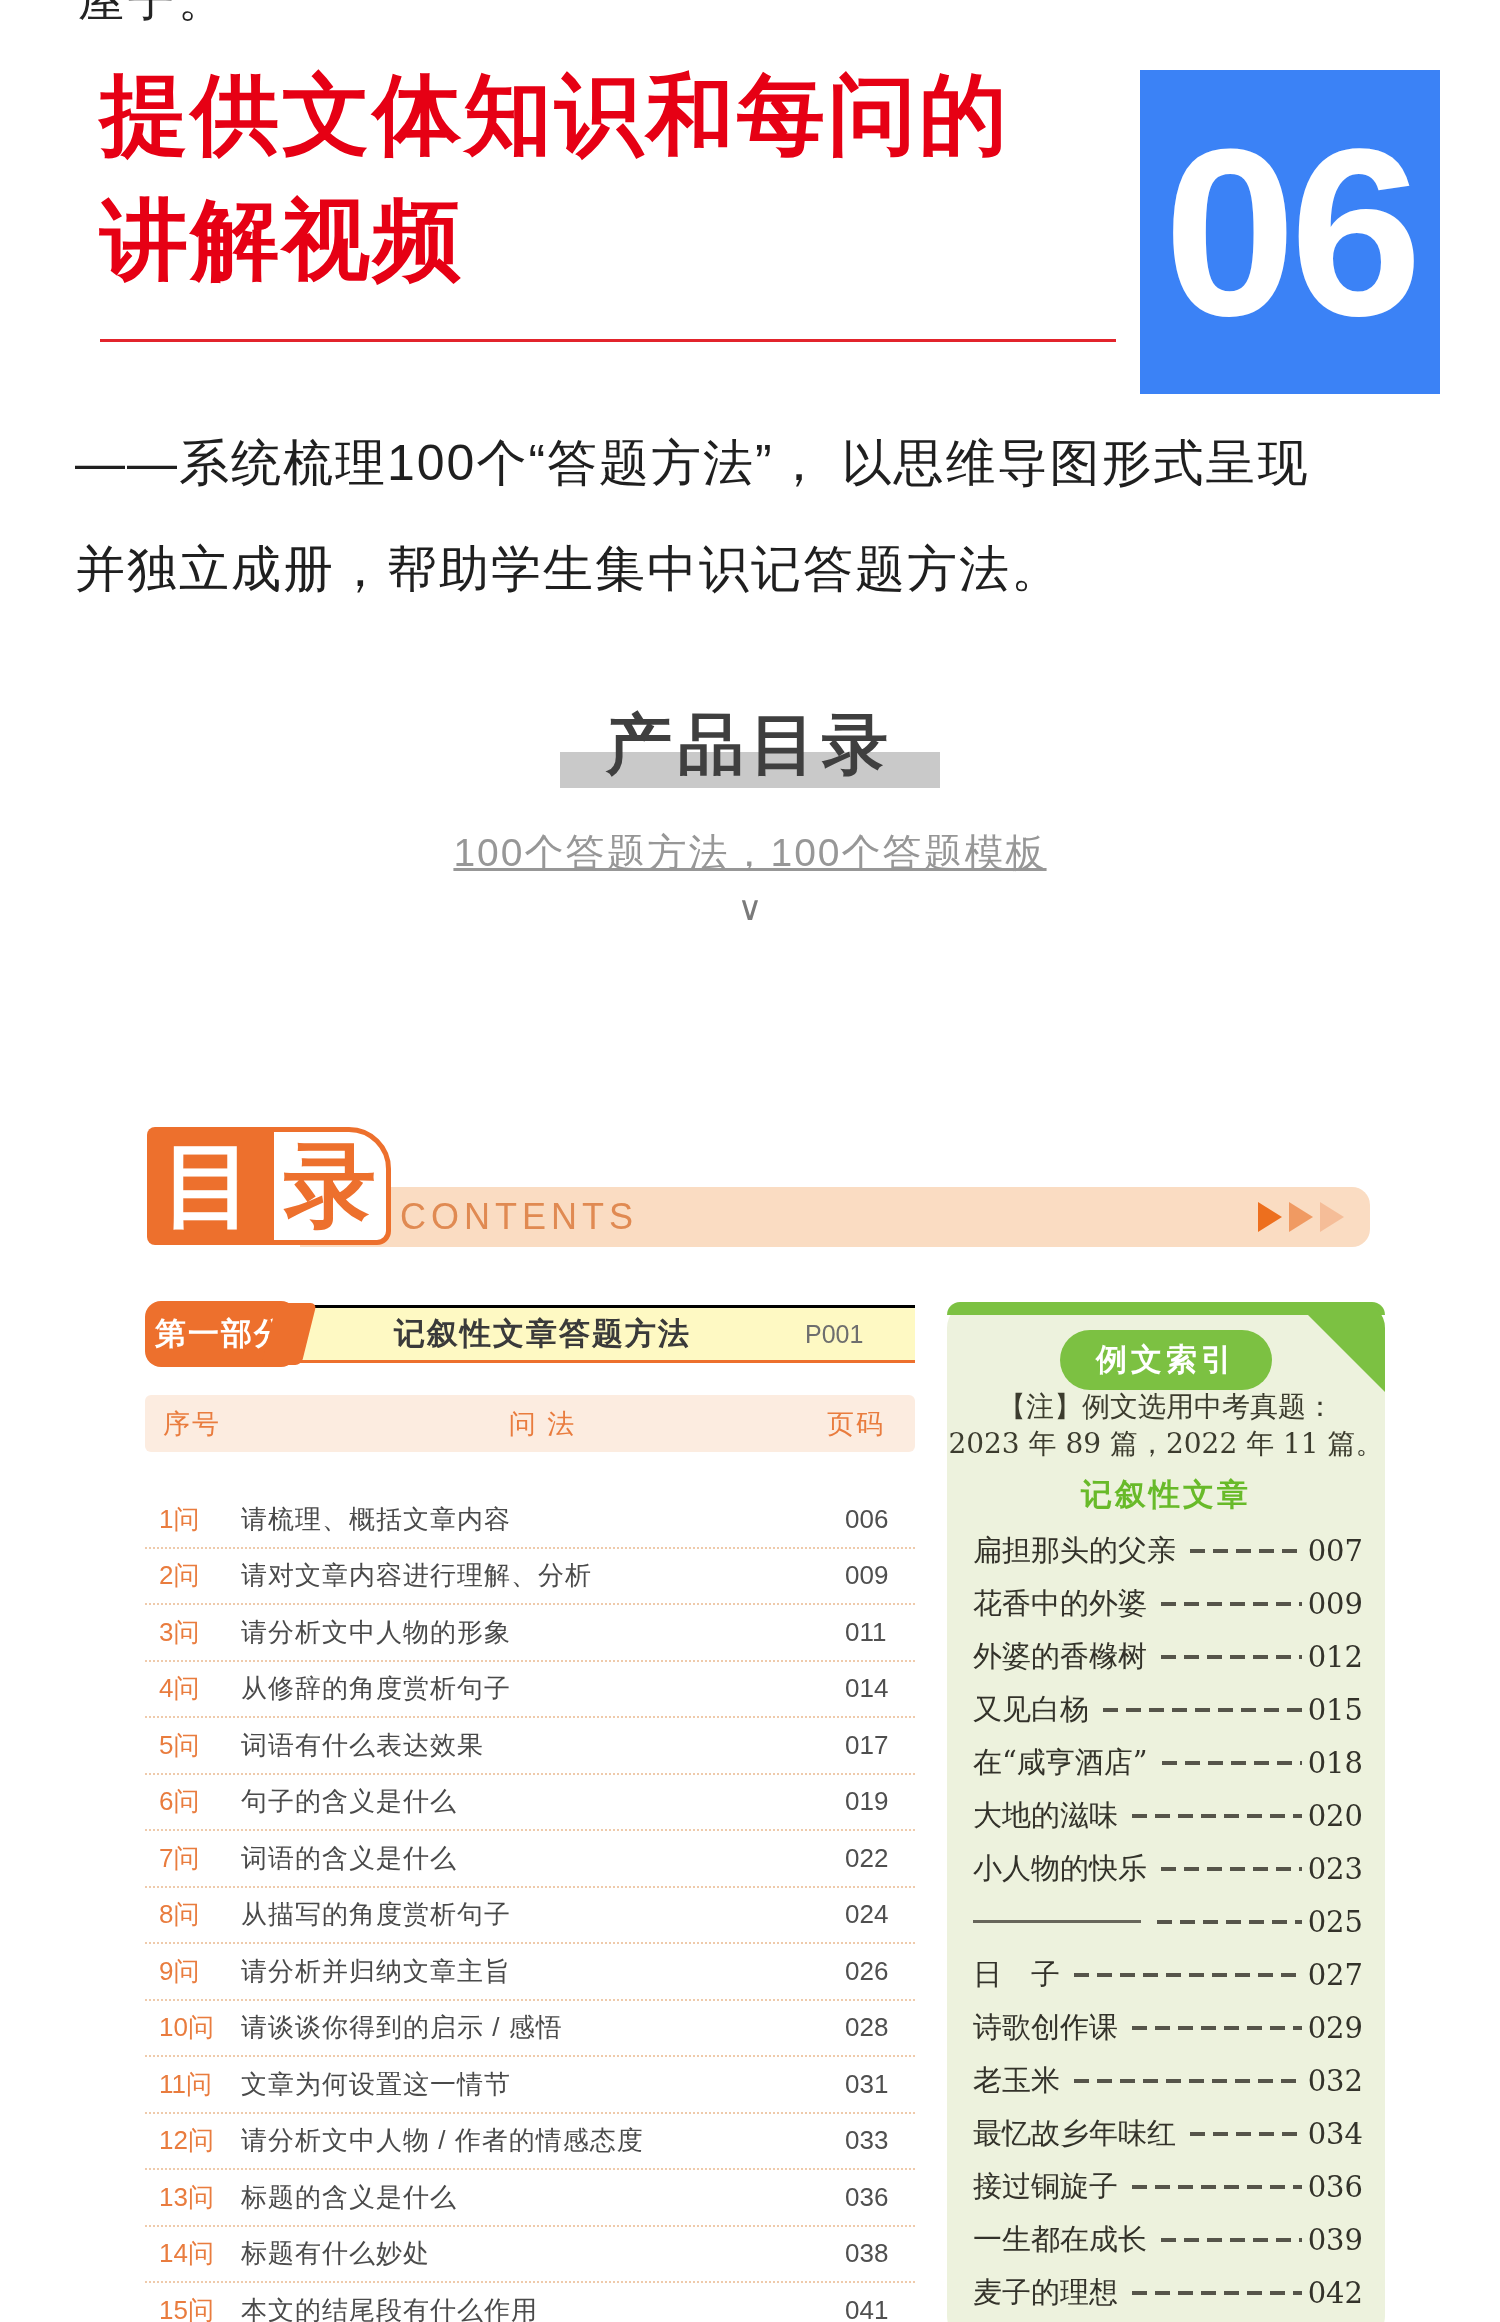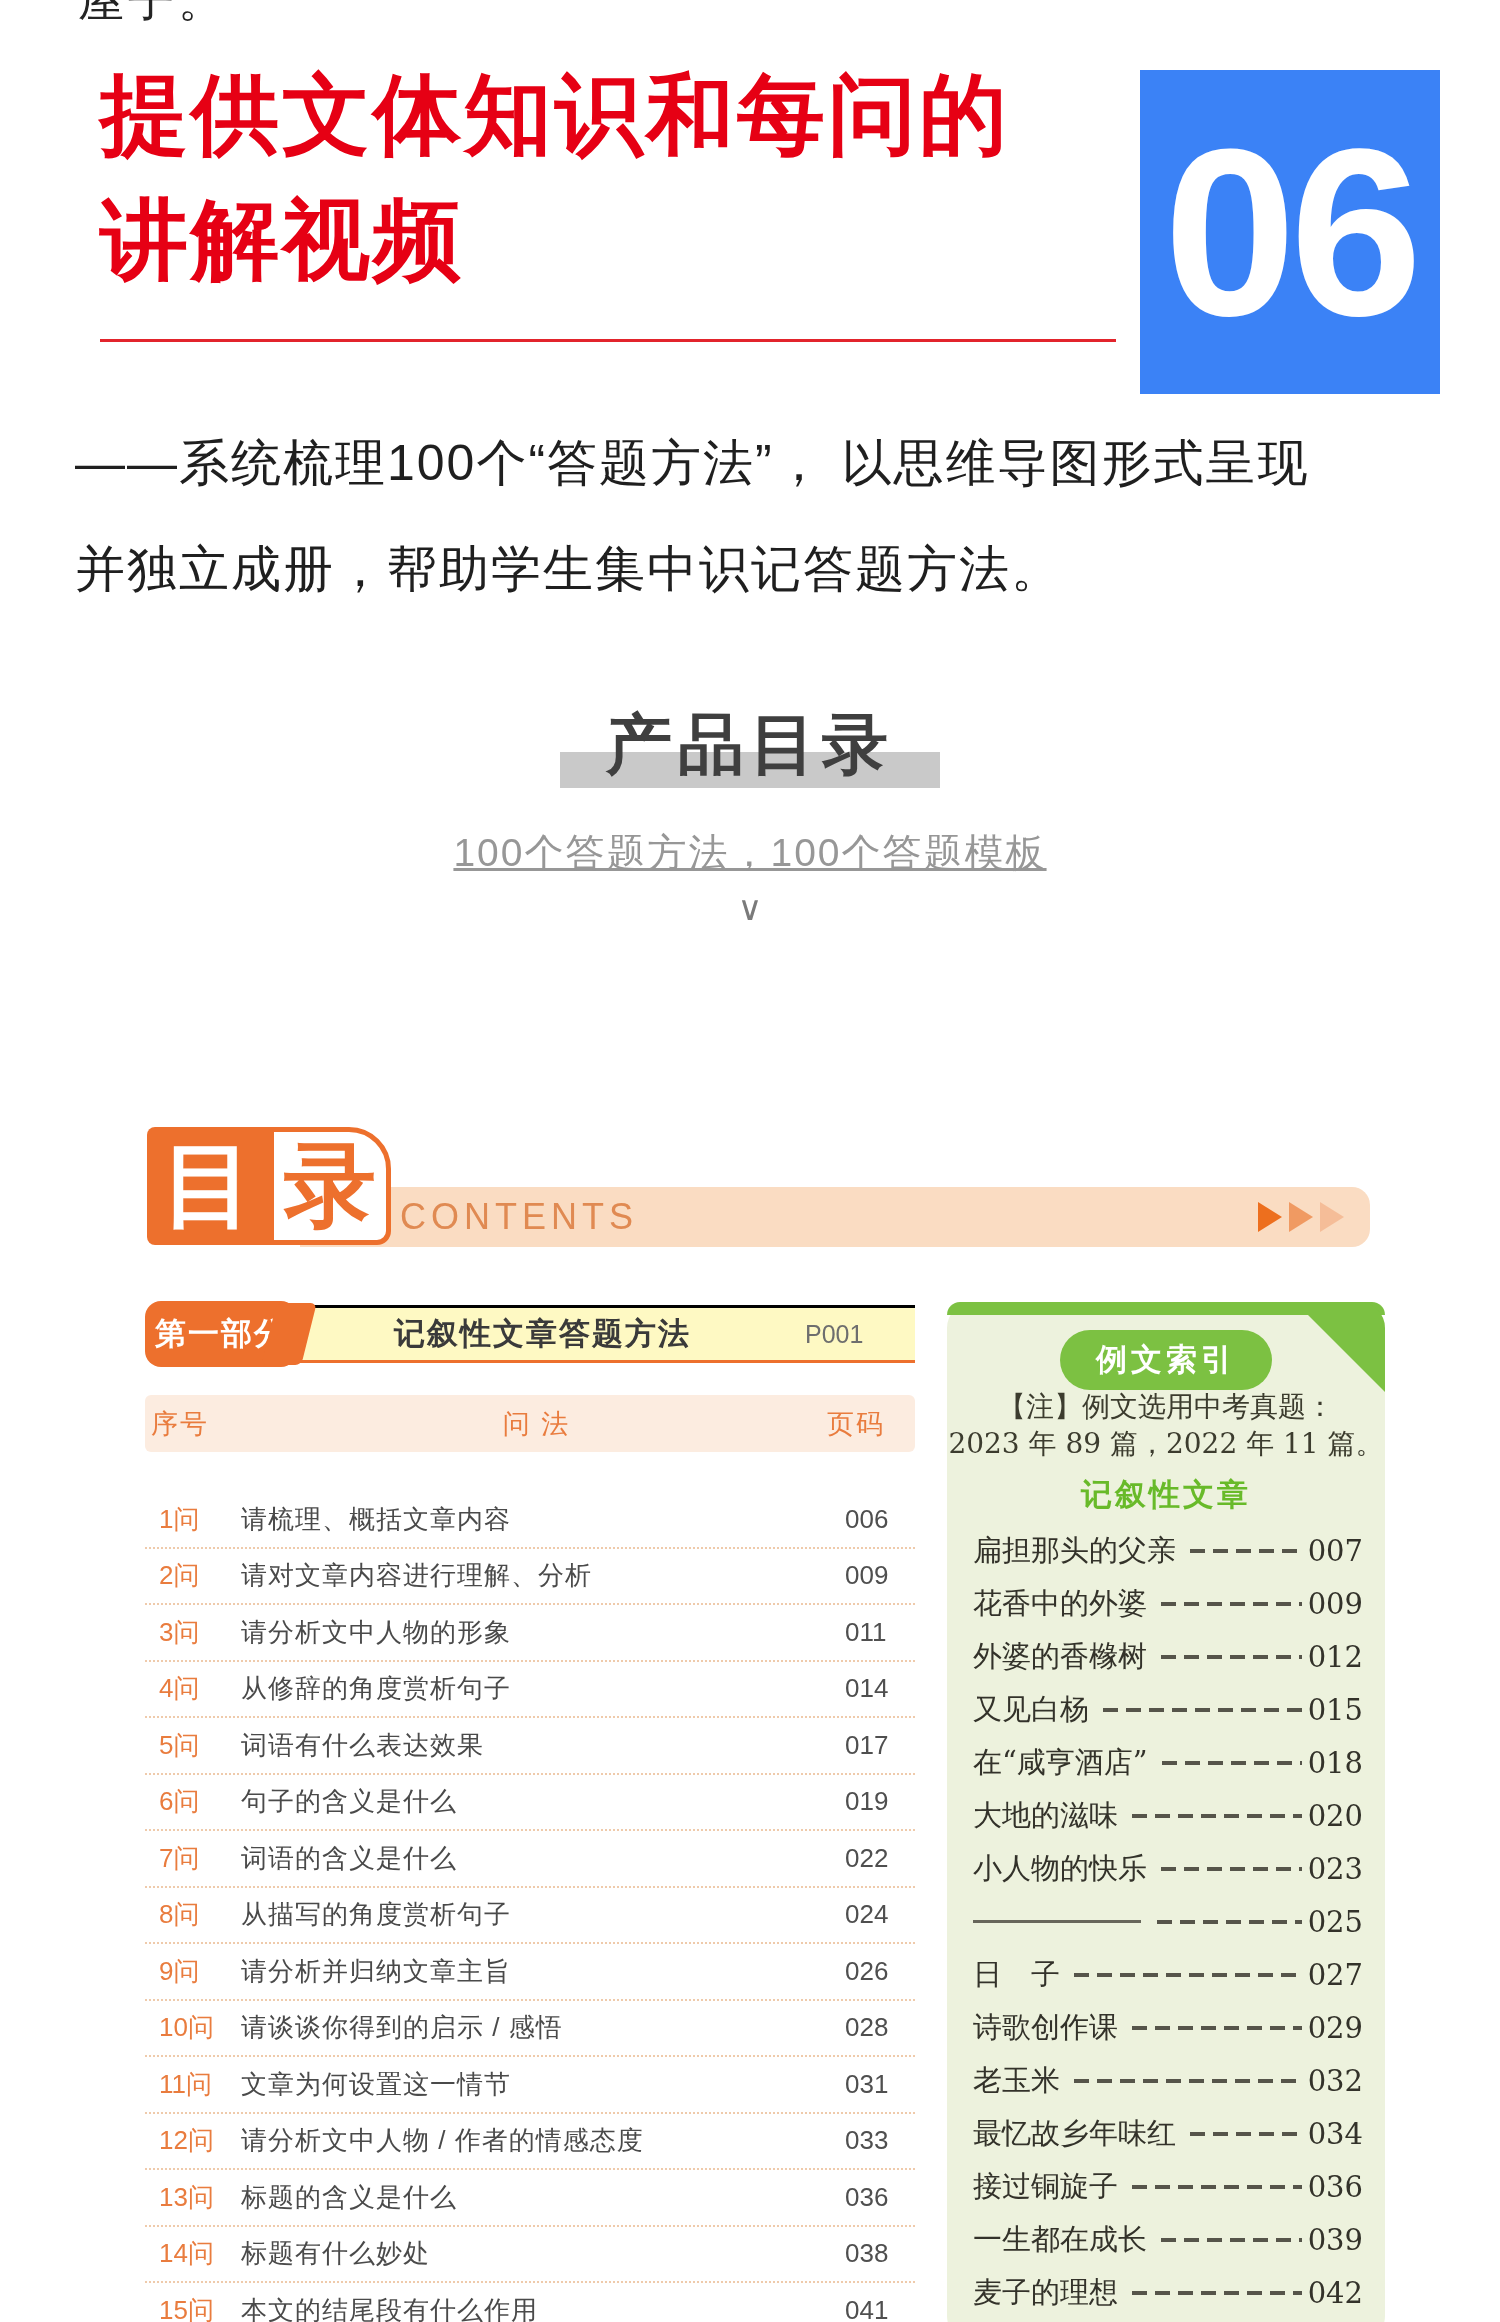--- a/index.html
+++ b/index.html
@@ -46,21 +46,21 @@
     border-top:3px solid #000000;border-bottom:3px solid #ed702d;display:flex;align-items:center;}
   .part-title{flex:1;text-align:center;font-size:31px;color:#3a3a3a;font-weight:700;letter-spacing:2px;}
   .part-page{width:110px;text-align:left;font-size:25px;color:#6e6e6e;}
   .part-badge{position:absolute;left:0;top:-4px;width:152px;height:66px;background:#ed702d;border-radius:16px;
     color:#fff;font-size:31px;font-weight:700;display:flex;align-items:center;justify-content:center;letter-spacing:2px;}
   .part-badge::after{content:'';position:absolute;right:-12px;top:2px;bottom:2px;width:40px;background:#ed702d;
     transform:skewX(-14deg);border-radius:6px;}
   
   .table-head{position:absolute;left:145px;top:1395px;width:770px;height:57px;background:#fcece0;border-radius:6px;
     display:flex;align-items:center;font-size:27px;color:#e97c3e;letter-spacing:2px;}
-  .th-no{width:95px;margin-left:6px;}
+  .th-no{width:95px;margin-left:18px;}
   .th-q{flex:1;text-align:center;}
   .th-p{width:88px;}
   .table-rows{position:absolute;left:145px;top:1452px;width:770px;height:870px;overflow:hidden;margin-top:40px;}
   .t-row{height:56.5px;display:flex;align-items:center;border-bottom:2px dotted #efcaab;box-sizing:border-box;}
   .t-no{width:82px;margin-left:14px;color:#e97c3e;font-size:26px;}
   .t-q{flex:1;color:#4a4a4a;font-size:26px;letter-spacing:1px;}
   .t-p{width:70px;color:#4f4f4f;font-size:26px;}
   
   .idx-panel{position:absolute;left:947px;top:1302px;width:438px;height:1040px;background:#edf2dd;border-radius:26px;}
   .idx-topstrip{position:absolute;top:0;left:0;right:0;height:13px;background:#7cc142;border-radius:26px 26px 0 0;}

